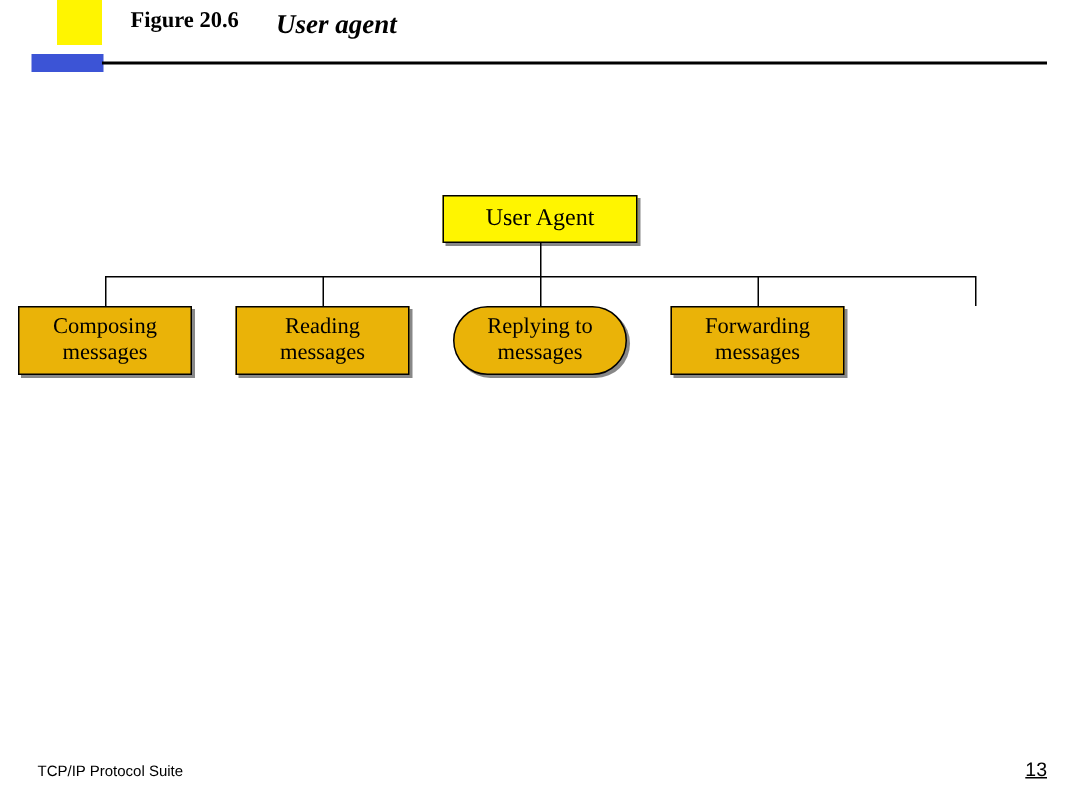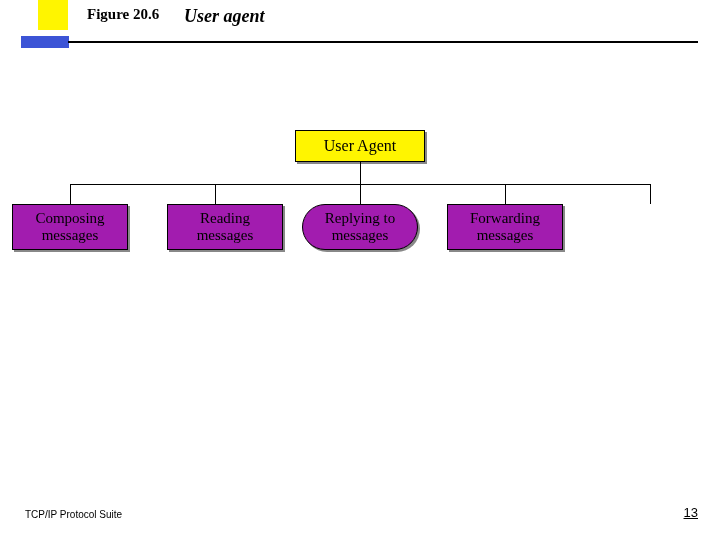--- a/index.html
+++ b/index.html
@@ -51,28 +51,28 @@
     border-left: 1px solid #000;
   }
   .d1 { left: 70px; }
   .d2 { left: 215px; }
   .d3 { left: 360px; }
   .d4 { left: 505px; }
   .d5 { left: 650px; }
 
   .leaf {
     position: absolute; top: 74px; width: 116px; height: 46px;
-    background: #a21caf; border: 1px solid #000;
+    background: #eab308; border: 1px solid #000;
     display: flex; align-items: center; justify-content: center;
     text-align: center; font-size: 15px; line-height: 1.15;
     box-shadow: 2px 2px 0 #888;
     padding: 10px 4px;
   }
   .l1 { left: 12px; }
-  .l2 { left: 167px; }
+  .l2 { left: 157px; }
   .l3 { left: 302px; border-radius: 23px; }
   .l4 { left: 447px; }
   .l5 { left: 592px; }
 
   
   .footer-src {
     position: absolute; left: 25px; bottom: 20px;
     font-family: Arial, Helvetica, sans-serif; font-size: 10px;
   }
   .footer-page {

